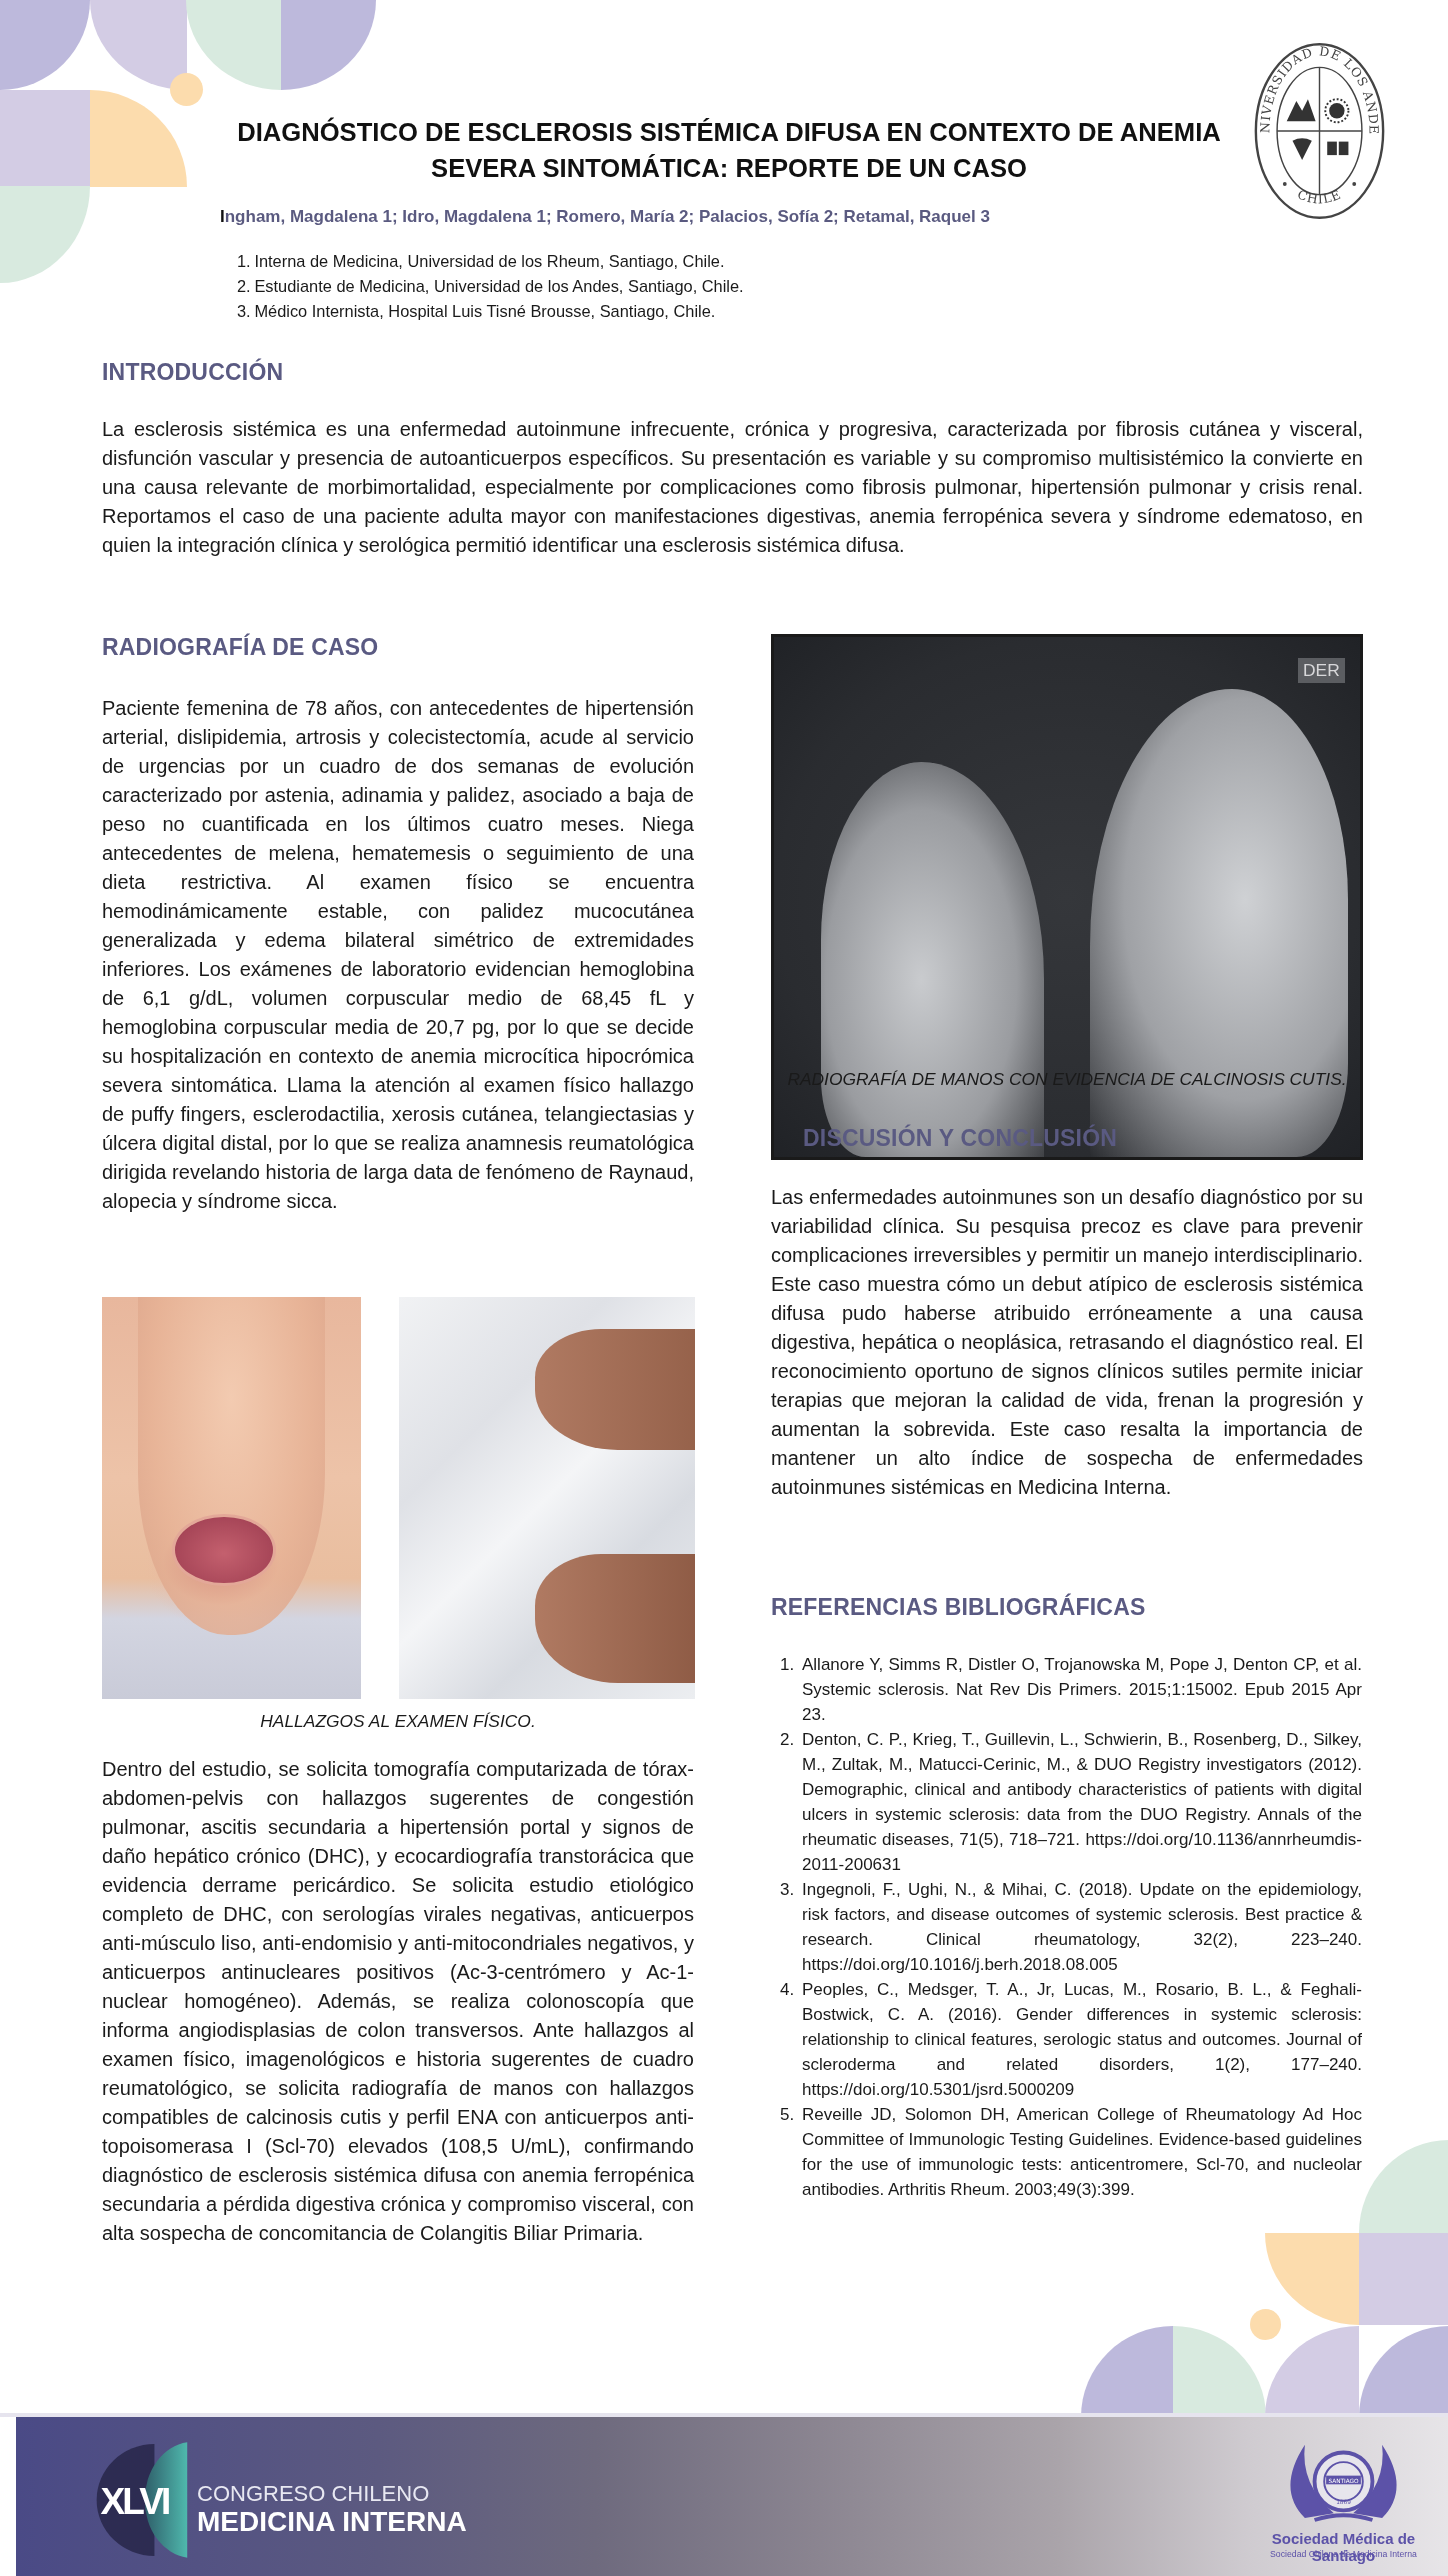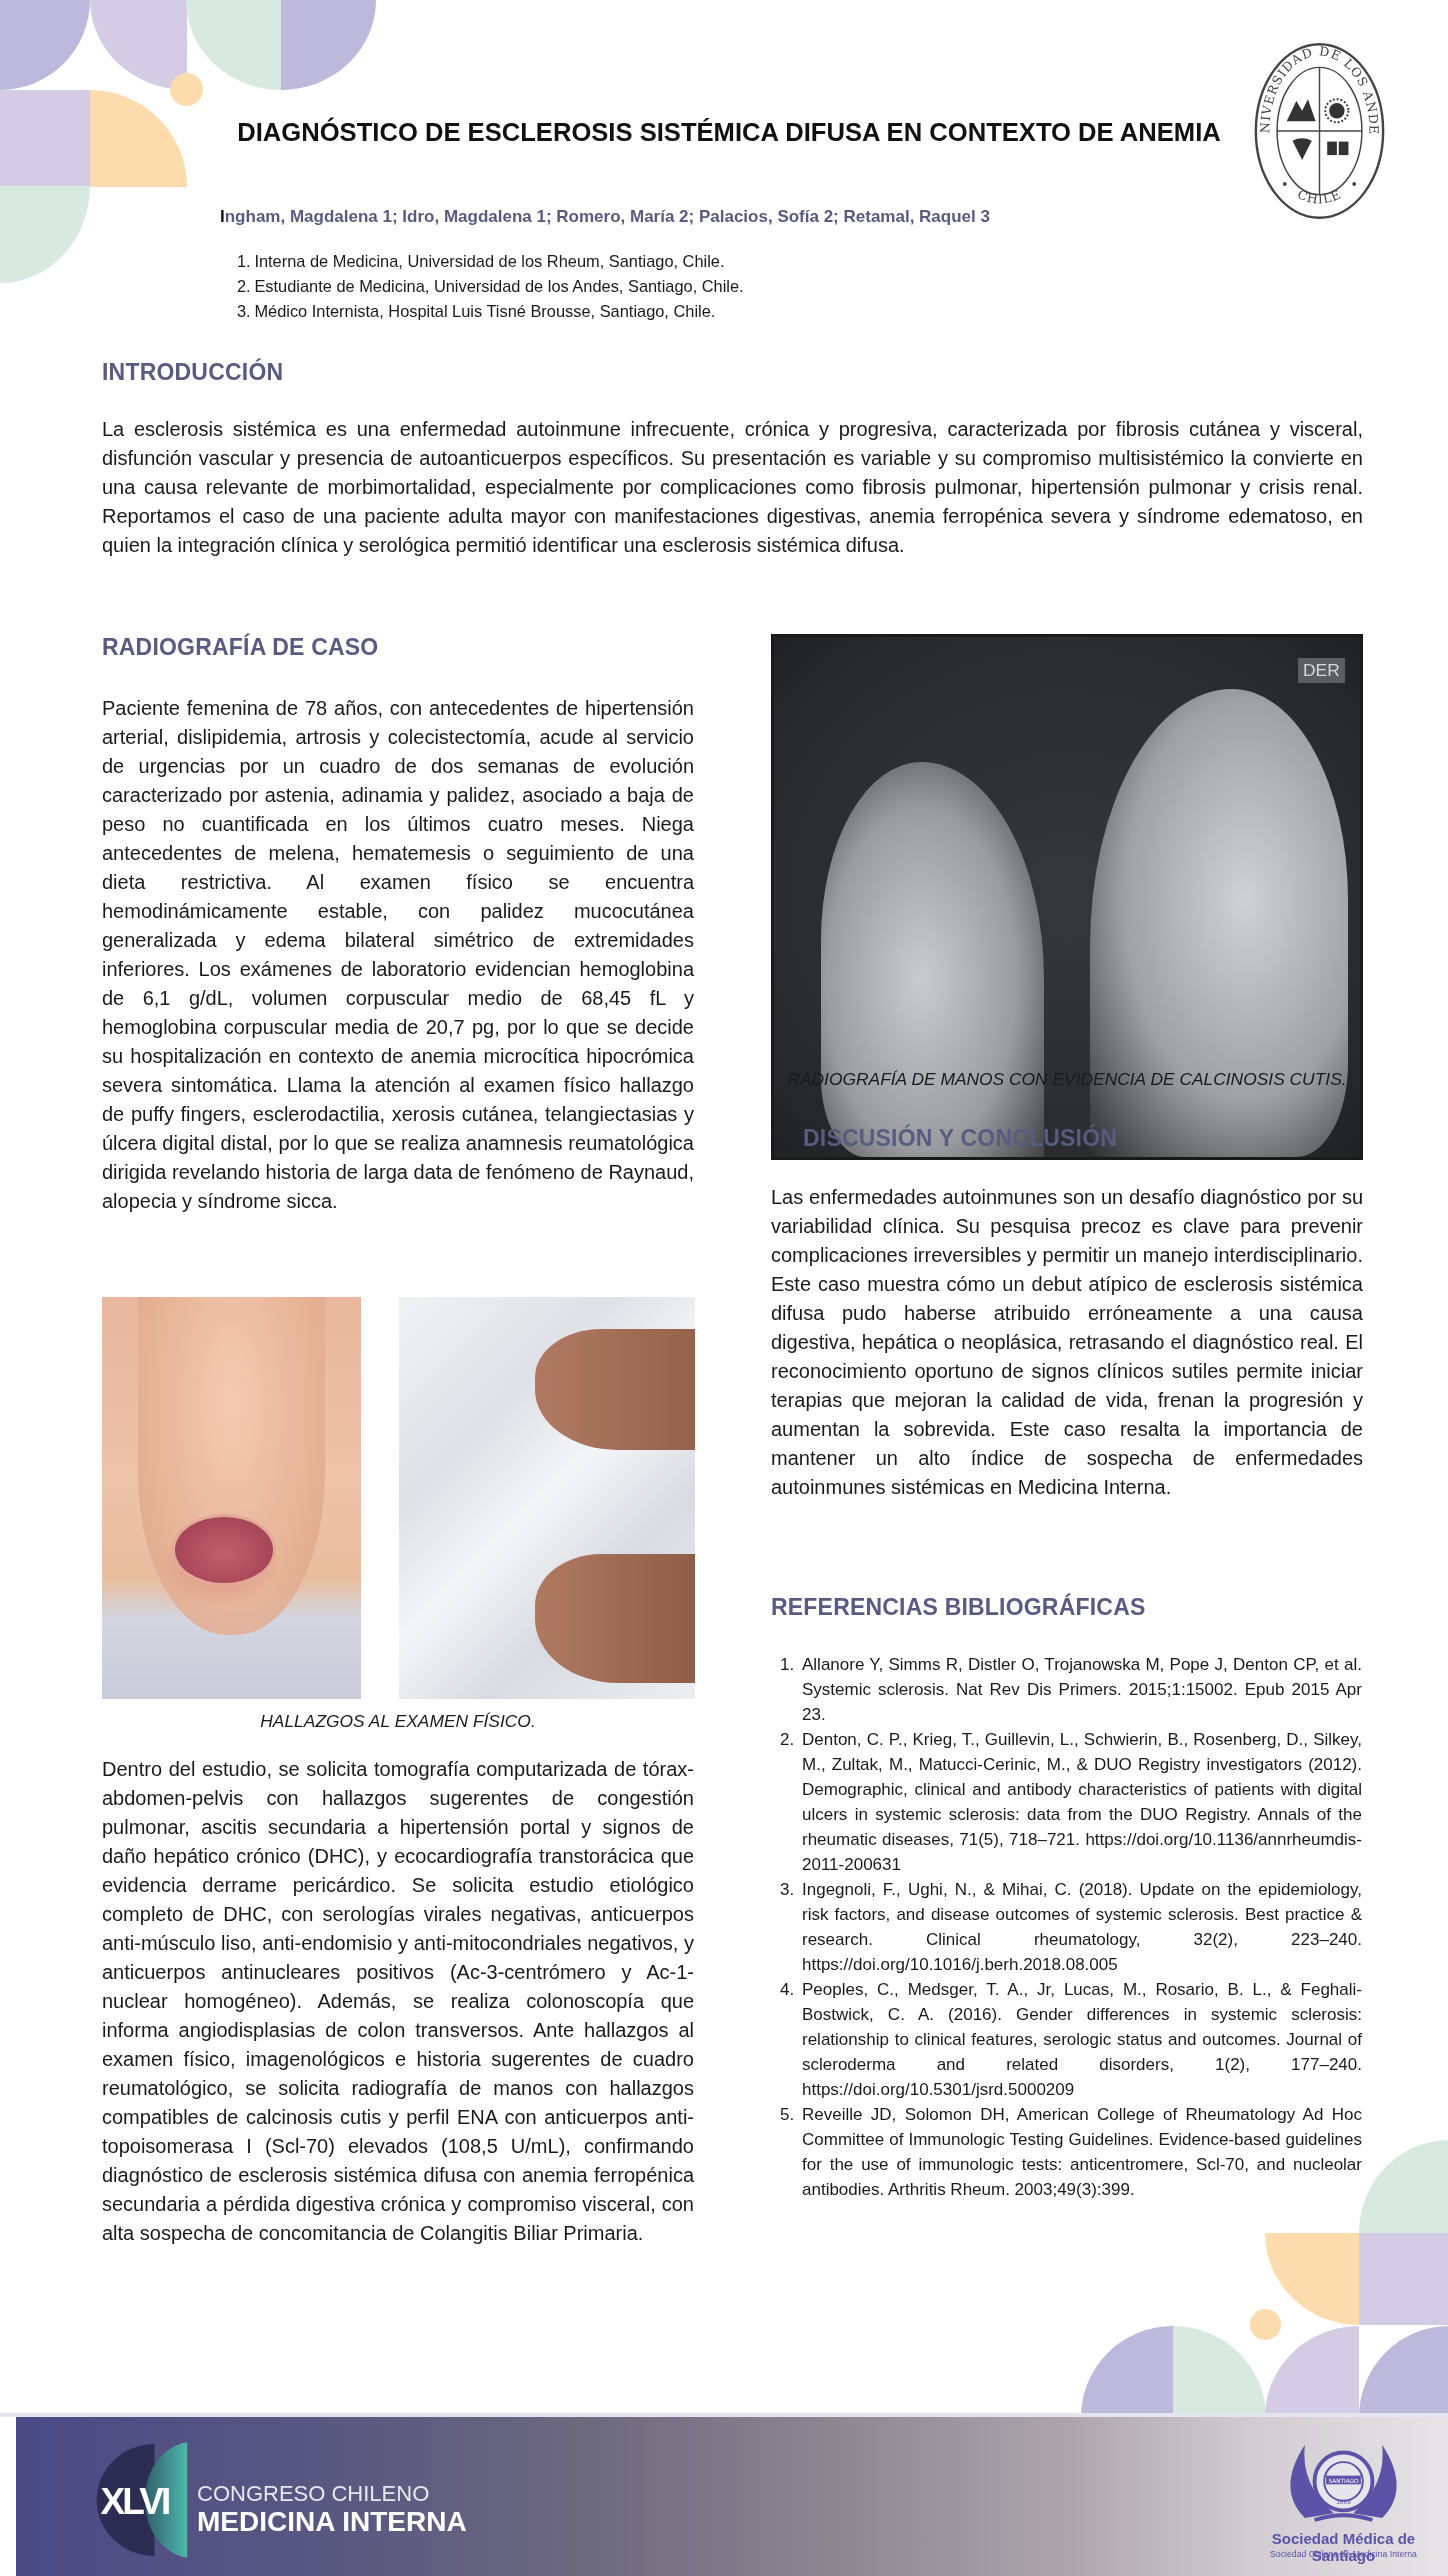--- a/index.html
+++ b/index.html
@@ -77,20 +77,21 @@
 <div class="deco c-peach" style="left:1265px;top:2233px;width:94px;height:92px;border-bottom-left-radius:94px 92px;"></div>
 <div class="deco c-lav2" style="left:1359px;top:2233px;width:90px;height:92px;"></div>
 <div class="deco c-peach" style="left:1250px;top:2309px;width:31px;height:31px;border-radius:50%;"></div>
 <div class="deco c-lav1" style="left:1081px;top:2326px;width:92px;height:91px;border-top-left-radius:92px 91px;"></div>
 <div class="deco c-mint" style="left:1173px;top:2326px;width:93px;height:91px;border-top-right-radius:93px 91px;"></div>
 <div class="deco c-lav2" style="left:1265px;top:2326px;width:94px;height:91px;border-top-left-radius:94px 91px;"></div>
 <div class="deco c-lav1" style="left:1359px;top:2326px;width:90px;height:91px;border-top-left-radius:90px 91px;"></div>
 
 <h1 class="title">
   <span>DIAGNÓSTICO DE ESCLEROSIS SISTÉMICA DIFUSA EN CONTEXTO DE ANEMIA</span><br>
+  <span>SEVERA SINTOMÁTICA: REPORTE DE UN CASO</span>
 </h1>
 
 <div class="authors"><span class="first">I</span><span>ngham, Magdalena 1; Idro, Magdalena 1; Romero, María 2; Palacios, Sofía 2; Retamal, Raquel 3</span></div>
 
 <ol class="affils">
   <li><span class="num">1.</span><span>Interna de Medicina, Universidad de los Rheum, Santiago, Chile.</span></li>
   <li><span class="num">2.</span><span>Estudiante de Medicina, Universidad de los Andes, Santiago, Chile.</span></li>
   <li><span class="num">3.</span><span>Médico Internista, Hospital Luis Tisné Brousse, Santiago, Chile.</span></li>
 </ol>
 

